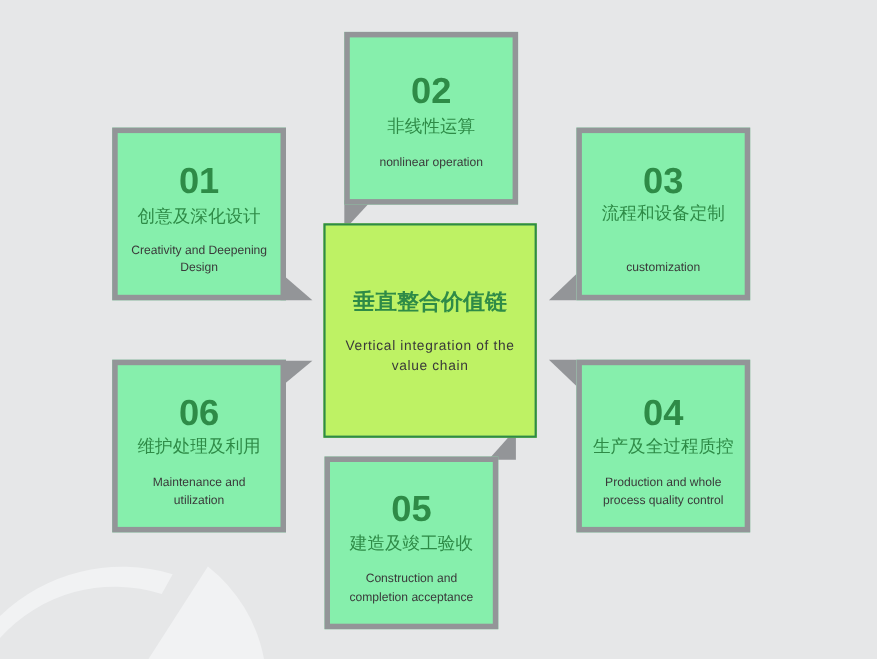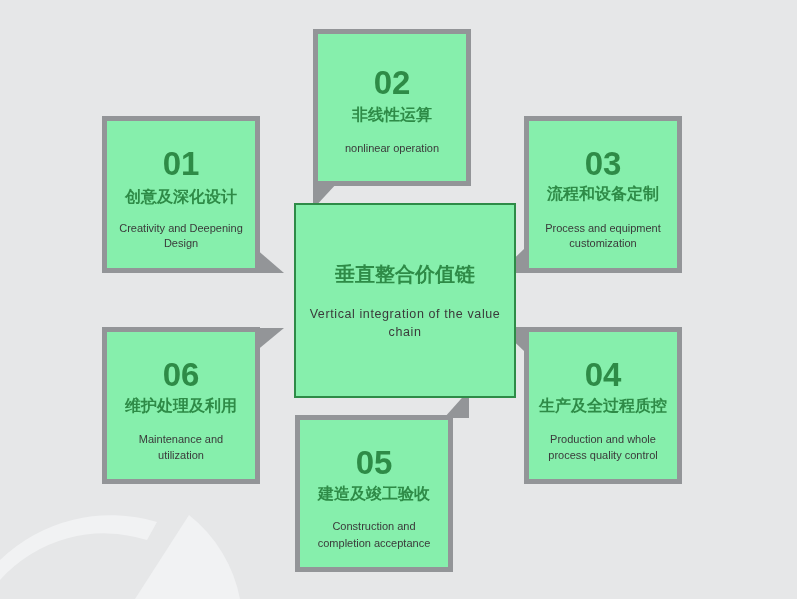--- a/index.html
+++ b/index.html
@@ -16,30 +16,30 @@
     background:#86efac;
     text-align:center;
   }
   .num {
     position:absolute; left:0; right:0;
     font-family:"Liberation Sans", sans-serif; font-weight:bold;
     font-size:33px; color:#2e8b47; line-height:1;
   }
   .zh {
     position:absolute; left:0; right:0;
-    font-weight:bold; font-size:16px; color:#2e8b47; line-height:1;
+    font-weight:normal; font-size:16px; color:#2e8b47; line-height:1;
   }
   .en {
     position:absolute; left:6px; right:6px;
     font-family:"Liberation Sans", sans-serif;
     font-size:11px; color:#3a3a3a; line-height:15px;
   }
   .center {
-    position:absolute; left:294px; top:203px; width:222px; height:195px;
-    box-sizing:border-box; border:2px solid #2e8b47; background:#86efac;
+    position:absolute; left:294px; top:203px; width:194px; height:195px;
+    box-sizing:border-box; border:2px solid #2e8b47; background:#bef264;
     text-align:center;
   }
   .center .ctitle {
     position:absolute; left:0; right:0; top:59px;
     font-weight:bold; font-size:20px; color:#2e8b47; line-height:1;
   }
   .center .csub {
     position:absolute; left:10px; right:10px; top:100px;
     font-family:"Liberation Sans", sans-serif;
     font-size:12.5px; color:#3a3a3a; line-height:18px; letter-spacing:0.6px;
@@ -82,21 +82,20 @@
 
 <div class="box" style="left:313px; top:29px;">
   <div class="num" style="top:32px;">02</div>
   <div class="zh" style="top:73px;">非线性运算</div>
   <div class="en" style="top:107px;">nonlinear operation</div>
 </div>
 
 <div class="box" style="left:524px; top:116px;">
   <div class="num" style="top:26px;">03</div>
   <div class="zh" style="top:65px;">流程和设备定制</div>
-  <div class="en" style="top:100px;">Process and equipment</div>
   <div class="en" style="top:115px;">customization</div>
 </div>
 
 <div class="box" style="left:102px; top:327px;">
   <div class="num" style="top:26px;">06</div>
   <div class="zh" style="top:66px;">维护处理及利用</div>
   <div class="en" style="top:100px;">Maintenance and</div>
   <div class="en" style="top:116px;">utilization</div>
 </div>
 

